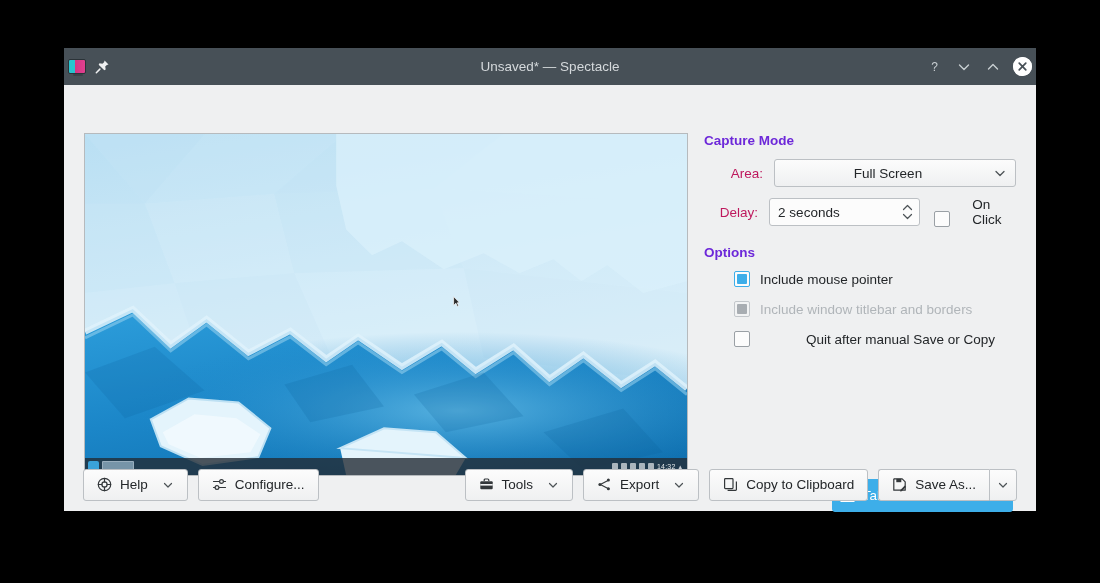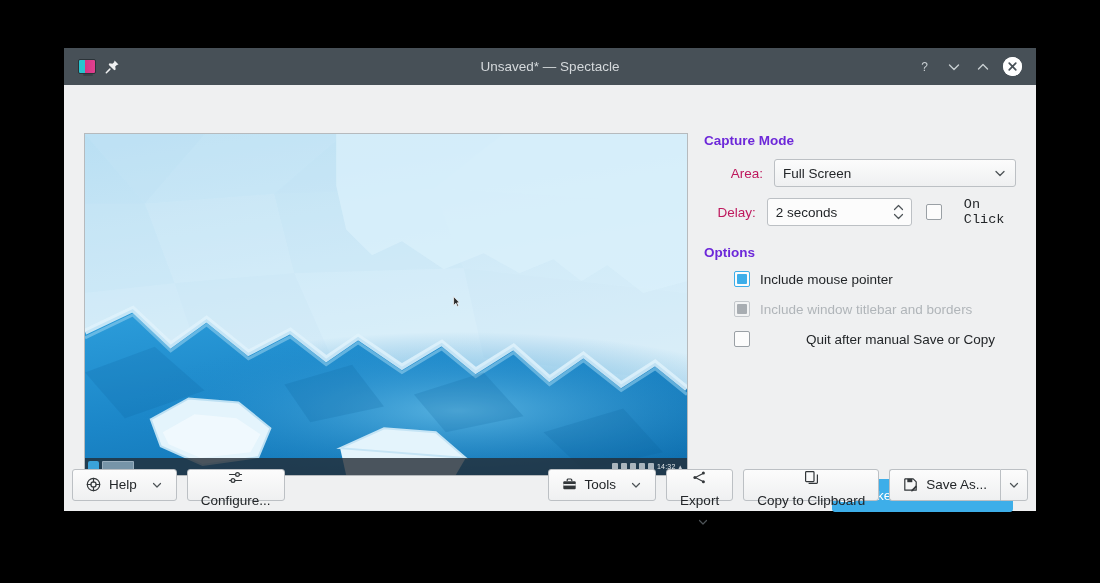--- a/index.html
+++ b/index.html
@@ -19,21 +19,21 @@
     box-shadow: 0 6px 22px rgba(0,0,0,0.55);
   }
 
   
   #titlebar {
     position: relative;
     height: 37px;
     background: #475057;
     display: flex;
     align-items: center;
-    padding: 0 14px;
+    padding: 0 4px;
     box-sizing: border-box;
   }
   #titlebar .tb-left {
     display: flex; align-items: center; gap: 9px;
     z-index: 2;
   }
   .app-icon {
     width: 18px; height: 15px;
     position: relative;
     border-radius: 2px;
@@ -159,44 +159,43 @@
     height: 28px;
     background: linear-gradient(180deg,#fcfcfc 0%, #eff0f1 100%);
     border: 1px solid #bcc0c4;
     border-radius: 3px;
     display:flex; align-items:center;
     padding: 0 8px;
     font-size: 13.5px; color: #232629;
     box-sizing: border-box;
     cursor: default;
   }
-  .combobox .cb-text { flex:1; }
+  .combobox .cb-text { flex:1;text-align:center; }
   .spinbox {
     width: 164px;
     height: 28px;
     background: #fcfcfc;
     border: 1px solid #bcc0c4;
     border-radius: 3px;
     display:flex; align-items:center;
     padding: 0 0 0 8px;
     font-size: 13.5px; color:#232629;
     box-sizing:border-box;
   }
   .spinbox .sb-text { flex:1; }
   .spin-arrows {
     width: 24px; height:100%;
     display:flex; flex-direction:column;
     align-items:center; justify-content:center;
     gap:2px;
     cursor:default;
   }
   .onclick-wrap {
-    display:flex; align-items:center; gap:12px;
+    display:flex; align-items:flex-end; gap:12px;
     margin-left: 14px;
-    font-family: Liberation Mono, monospace;
   }
 
   
   .opt-row {
     display:flex; align-items:flex-end;
     margin-bottom: 14px;
     padding-left: 30px;
   }
   .opt-row:last-child { margin-bottom:0;gap:46px; }
   .cbx {
@@ -243,37 +242,37 @@
     border:1px solid #ffffff;
     box-sizing:border-box;
   }
 
   
   #bottom-bar {
     position:absolute;
     left:0; right:0; bottom:0;
     height: 53px;
     display:flex; align-items:center;
-    padding: 0 8px;
+    padding: 0 19px;
     box-sizing:border-box;
   }
   .btn {
     height: 32px;
     background: linear-gradient(180deg,#fcfcfc 0%, #eff0f1 100%);
     border: 1px solid #bcc0c4;
     border-radius: 3px;
     display:flex; align-items:center;
     gap: 8px;
     padding: 0 13px;
     font-size: 13.5px; color:#232629;
     box-sizing:border-box;
     cursor:default;
     white-space:nowrap;
   }
-  .btn + .btn { margin-left: 10px; flex-direction: column; }
+  .btn + .btn { margin-left: 10px; }
   .btn .chev { margin-left: 6px; display:flex; }
   .split {
     display:flex; align-items:flex-end;
   }
   .split .btn-main {
     border-top-right-radius:0; border-bottom-right-radius:0;
     border-right: none;
   }
   .split .btn-arrow {
     width: 28px;

